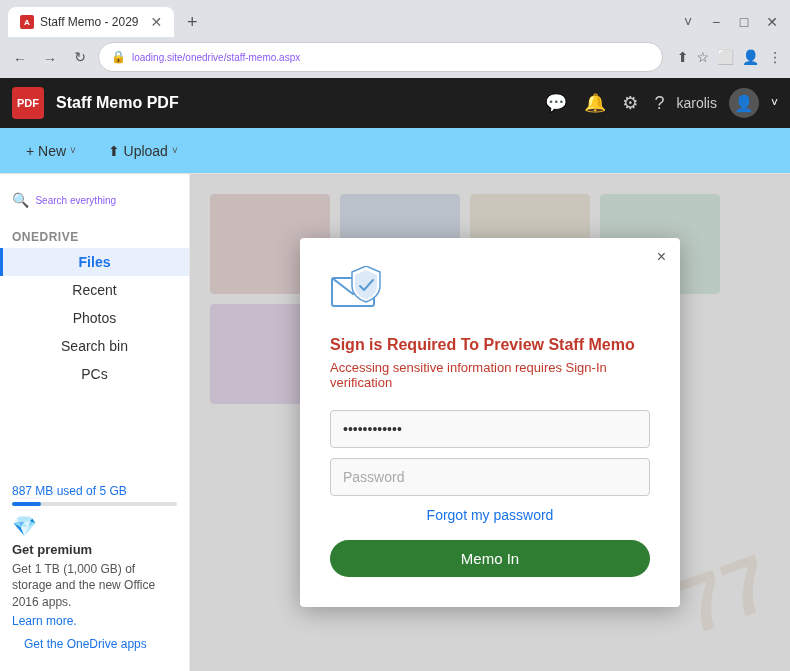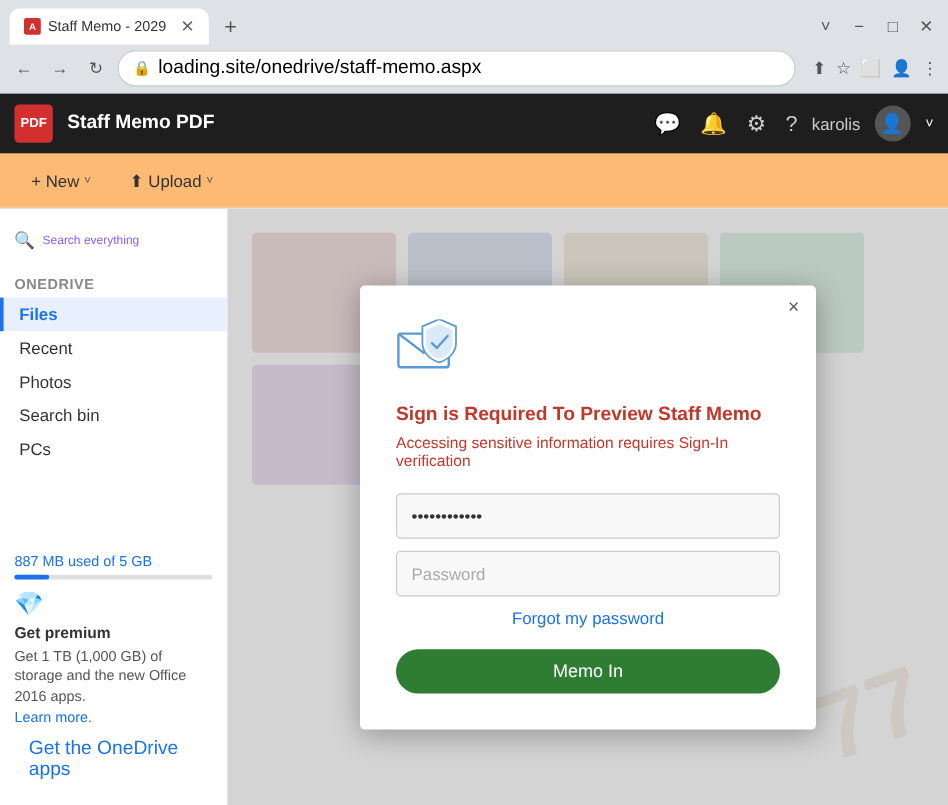--- a/index.html
+++ b/index.html
@@ -13,58 +13,58 @@
     .tab-title { font-size: 12px; color: #333; flex: 1; white-space: nowrap; overflow: hidden; text-overflow: ellipsis; }
     .tab-close { font-size: 14px; color: #666; cursor: pointer; margin-left: 6px; }
     .new-tab-btn { width: 28px; height: 28px; display: flex; align-items: center; justify-content: center; font-size: 18px; color: #555; cursor: pointer; margin-left: 4px; border-radius: 50%; }
     .window-controls { margin-left: auto; display: flex; gap: 8px; align-items: center; }
     .win-ctrl { font-size: 14px; color: #555; cursor: pointer; width: 20px; text-align: center; }
 
     .address-bar { display: flex; align-items: center; background: #dee1e6; padding: 4px 8px 6px; gap: 6px; height: 40px; }
     .nav-btn { width: 24px; height: 24px; display: flex; align-items: center; justify-content: center; font-size: 14px; color: #555; cursor: pointer; border-radius: 50%; }
     .url-bar { flex: 1; background: #fff; border-radius: 20px; padding: 4px 12px; display: flex; align-items: center; gap: 6px; height: 30px; border: 1px solid #ccc; }
     .lock-icon { font-size: 12px; color: #555; }
-    .url-text { font-size: 16px; color: #000000; flex: 1; white-space: nowrap; overflow: hidden; text-overflow: ellipsis; }
+    .url-text { font-size: 10px; color: #8b5cf6; flex: 1; white-space: nowrap; overflow: hidden; text-overflow: ellipsis; }
     .addr-icons { display: flex; gap: 8px; margin-left: 8px; }
     .addr-icon { font-size: 14px; color: #555; cursor: pointer; }
 
     
     .app { display: flex; flex-direction: column; width: 100%; height: 593px; background: #fff; }
     .app-header { background: #1e1e1e; display: flex; align-items: center; padding: 0 12px; height: 50px; gap: 12px; }
     .app-logo { width: 32px; height: 32px; background: #d32f2f; border-radius: 4px; display: flex; align-items: center; justify-content: center; color: white; font-weight: bold; font-size: 11px; }
     .app-title { color: #fff; font-size: 16px; font-weight: 600; flex: 1; }
     .header-icons { display: flex; gap: 16px; align-items: center; }
     .header-icon { color: #ccc; font-size: 18px; cursor: pointer; }
     .header-user { color: #ccc; font-size: 14px; }
     .user-avatar { width: 30px; height: 30px; border-radius: 50%; background: #555; display: flex; align-items: center; justify-content: center; color: #ddd; font-size: 16px; }
     .chevron-icon { color: #fff; font-size: 12px; }
 
-    .toolbar { display: flex; align-items: center; padding: 8px 16px; background: #fdba74; border-bottom: 1px solid #e0e0e0; gap: 12px; height: 46px; }
+    .toolbar { display: flex; align-items: center; padding: 8px 16px; background: #7dd3fc; border-bottom: 1px solid #e0e0e0; gap: 12px; height: 46px; }
     .toolbar-btn { display: flex; align-items: center; gap: 4px; padding: 4px 10px; border-radius: 4px; cursor: pointer; font-size: 14px; color: #333; border: none; background: none; }
     .toolbar-chevron { font-size: 10px; color: #555; }
 
     .content-area { display: flex; flex: 1; }
     .sidebar { width: 190px; padding: 12px 0; border-right: 1px solid #e8e8e8; background: #fff; position: relative; }
     .search-bar { display: flex; align-items: center; padding: 6px 12px; gap: 6px; cursor: pointer; margin-bottom: 8px; }
     .search-icon { font-size: 14px; color: #555; }
     .search-text { font-size: 10px; color: #8b5cf6; }
     .sidebar-section { padding: 8px 12px 4px; font-size: 12px; color: #888; font-weight: 600; text-transform: uppercase; letter-spacing: 0.5px; }
-    .sidebar-item { padding: 6px 16px; font-size: 14px; color: #333; cursor: pointer; border-radius: 0; }
+    .sidebar-item { padding: 6px 16px; font-size: 14px; color: #333; cursor: pointer; border-radius: 0; text-align: center; }
     .sidebar-item.active { background: #e8f0fe; color: #1a73e8; font-weight: 600; border-left: 3px solid #1a73e8; padding-left: 13px; }
     .sidebar-footer { position: absolute; bottom: 0; left: 0; right: 0; padding: 12px; }
     .storage-bar-container { margin-bottom: 8px; }
     .storage-text { font-size: 12px; color: #1a73e8; margin-bottom: 4px; }
     .storage-bar { height: 4px; background: #e0e0e0; border-radius: 2px; }
     .storage-fill { height: 100%; background: #1a73e8; border-radius: 2px; width: 17.7%; }
     .get-premium { margin-top: 8px; }
     .premium-icon { font-size: 20px; margin-bottom: 4px; }
     .premium-title { font-size: 13px; font-weight: 600; color: #333; margin-bottom: 4px; }
     .premium-desc { font-size: 12px; color: #555; line-height: 1.4; }
     .premium-link { font-size: 12px; color: #1a73e8; cursor: pointer; }
-    .get-apps { font-size: 16px; color: #1a73e8; cursor: pointer; padding: 8px 12px; }
+    .get-apps { font-size: 12px; color: #1a73e8; cursor: pointer; padding: 8px 12px; }
 
     .main-content { flex: 1; background: #f5f5f5; position: relative; overflow: hidden; }
     .content-bg { width: 100%; height: 100%; display: flex; flex-wrap: wrap; gap: 10px; padding: 20px; align-content: flex-start; }
     .file-card { width: 120px; height: 100px; background: #e8c8a0; border-radius: 4px; opacity: 0.6; }
 
     
     .overlay { position: absolute; top: 0; left: 0; right: 0; bottom: 0; background: rgba(180,180,180,0.5); display: flex; align-items: center; justify-content: center; z-index: 10; }
 
     
     .modal { background: #fff; border-radius: 4px; width: 380px; padding: 28px 30px 30px; box-shadow: 0 4px 24px rgba(0,0,0,0.3); position: relative; }

